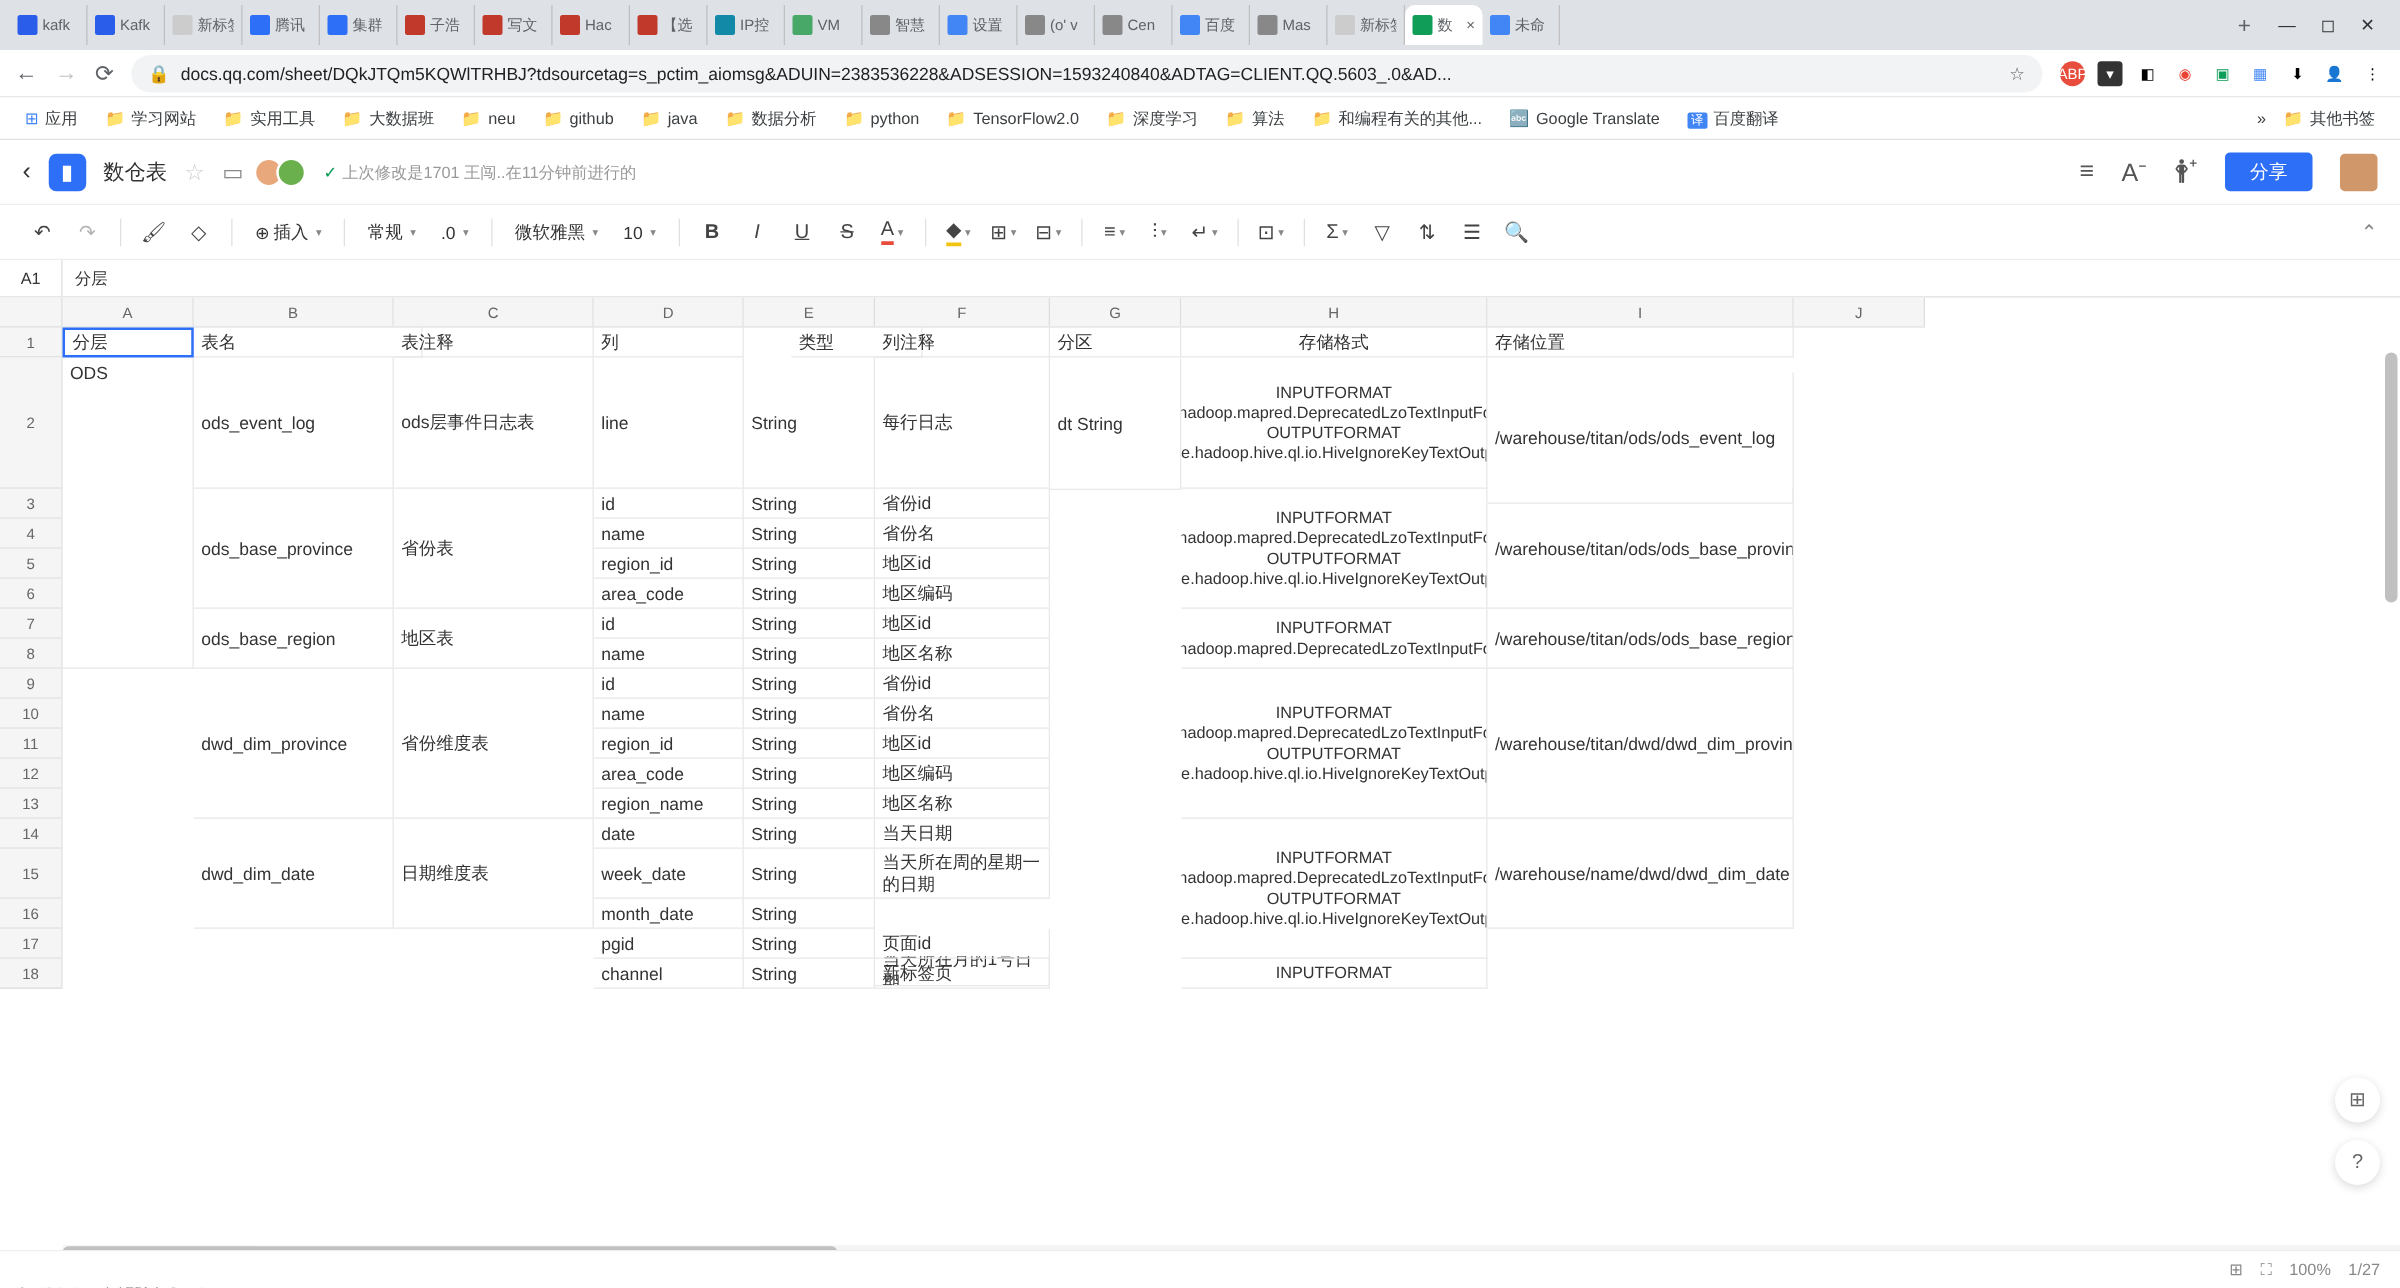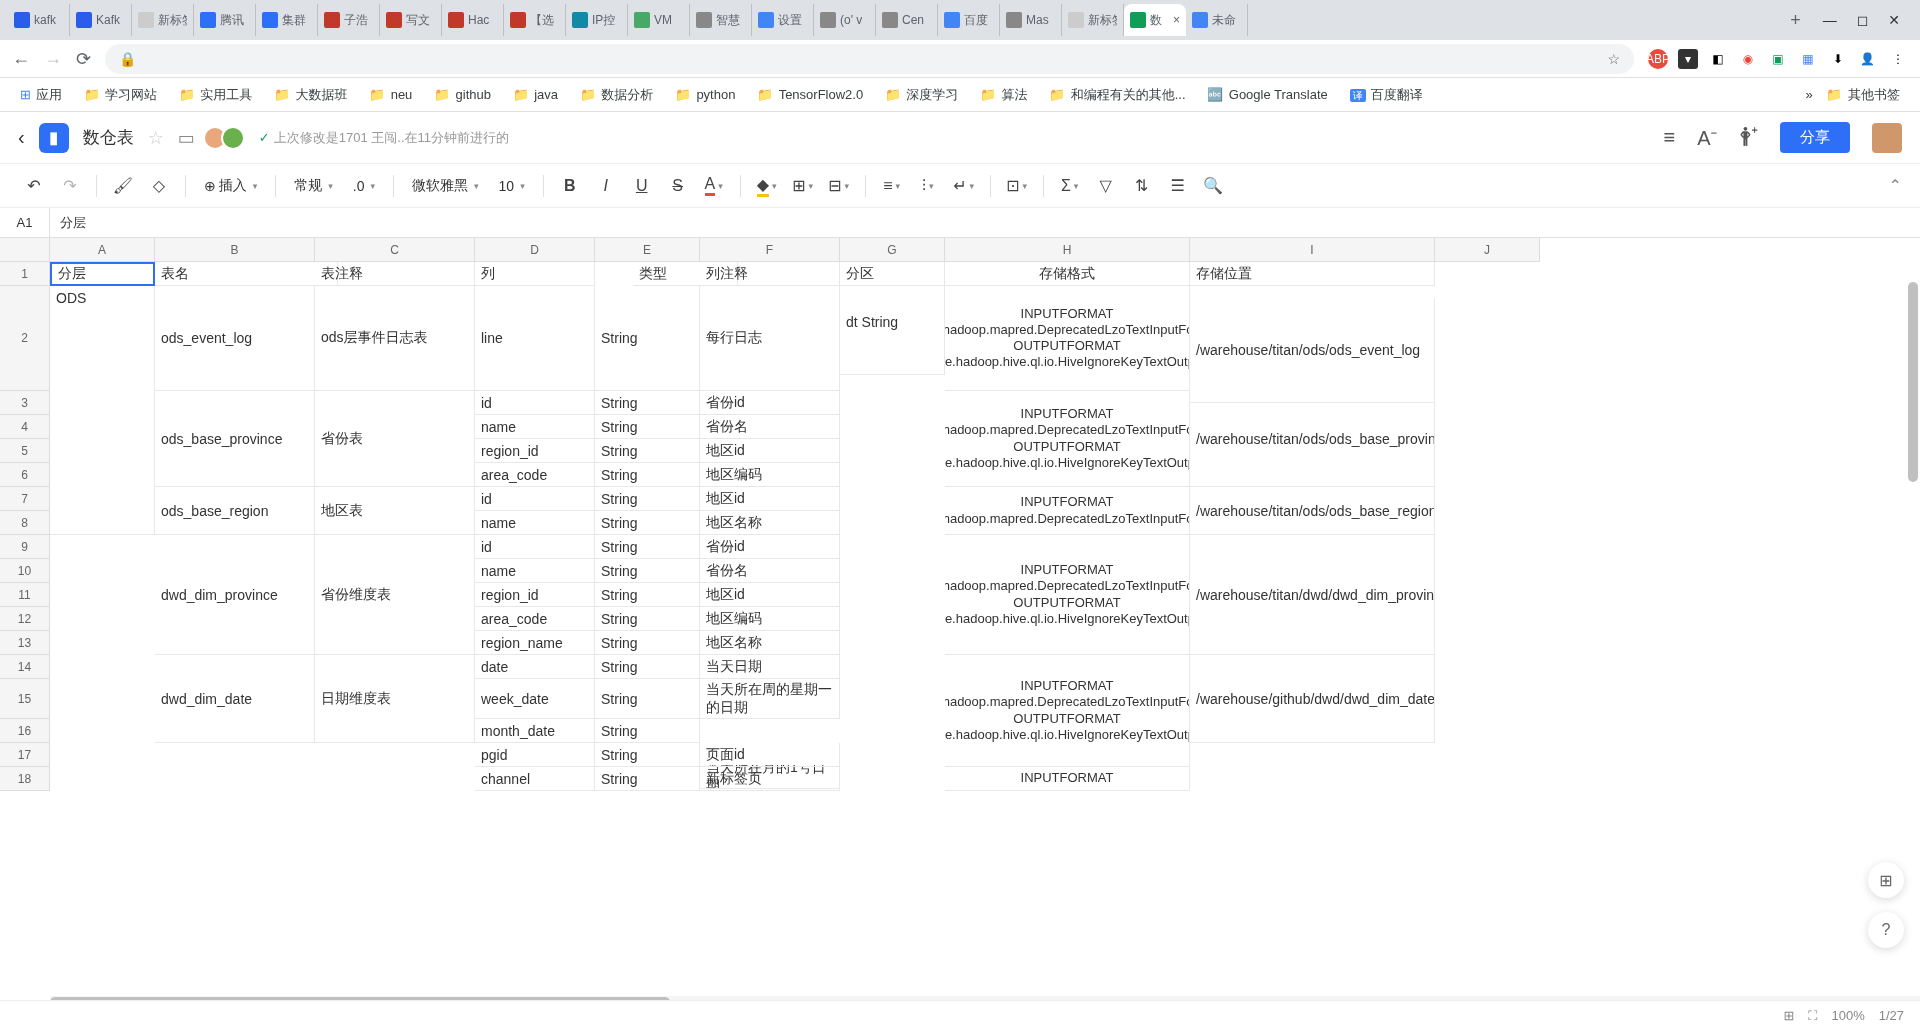--- a/index.html
+++ b/index.html
@@ -156,20 +156,21 @@
     <span>✕</span>
   </div>
 </div>
 
 <div class="addr-bar">
   <span class="nav-ico">←</span>
   <span class="nav-ico" style="opacity:.4">→</span>
   <span class="nav-ico">⟳</span>
   <div class="url-box">
     <span class="lock">🔒</span>
+    <span>docs.qq.com/sheet/DQkJTQm5KQWlTRHBJ?tdsourcetag=s_pctim_aiomsg&amp;ADUIN=2383536228&amp;ADSESSION=1593240840&amp;ADTAG=CLIENT.QQ.5603_.0&amp;AD...</span>
     <span style="margin-left:auto;color:#5f6368">☆</span>
   </div>
   <div class="ext-icons">
     <span style="background:#e74c3c;color:#fff;border-radius:50%">ABP</span>
     <span style="background:#333;color:#fff">▾</span>
     <span>◧</span>
     <span style="color:#ea4335">◉</span>
     <span style="color:#0f9d58">▣</span>
     <span style="color:#4285f4">▦</span>
     <span>⬇</span>
@@ -422,34 +423,34 @@
       <div class="gcell" style="left: 545px; top: 457px; width: 105px; height: 24px;">String</div>
       <div class="gcell" style="left: 650px; top: 457px; width: 140px; height: 24px; margin-top: 46px;">当天所在月的1号日期</div>
       <div class="gcell" style="left: 425px; top: 481px; width: 120px; height: 24px;">pgid</div>
       <div class="gcell" style="left: 545px; top: 481px; width: 105px; height: 24px;">String</div>
       <div class="gcell" style="left: 650px; top: 481px; width: 140px; height: 24px;">页面id</div>
       <div class="gcell" style="left: 425px; top: 505px; width: 120px; height: 24px;">channel</div>
       <div class="gcell" style="left: 545px; top: 505px; width: 105px; height: 24px;">String</div>
       <div class="gcell" style="left: 650px; top: 505px; width: 140px; height: 24px;">新标签页</div>
       <div class="gcell" style="left: 105px; top: 24px; width: 160px; height: 105px;">ods_event_log</div>
       <div class="gcell" style="left: 265px; top: 24px; width: 160px; height: 105px;">ods层事件日志表</div>
-      <div class="gcell" style="left: 790px; top: 8px; width: 105px; height: 105px;">dt String</div>
+      <div class="gcell" style="left: 790px; top: 25px; width: 105px; height: 105px;">dt String</div>
       <div class="gcell" style="left: 1140px; top: 36px; width: 245px; height: 105px;">/warehouse/titan/ods/ods_event_log</div>
       <div class="gcell" style="left: 105px; top: 129px; width: 160px; height: 96px;">ods_base_province</div>
       <div class="gcell" style="left: 265px; top: 129px; width: 160px; height: 96px;">省份表</div>
       <div class="gcell" style="left: 1140px; top: 129px; width: 245px; height: 96px;">/warehouse/titan/ods/ods_base_province</div>
       <div class="gcell" style="left: 105px; top: 225px; width: 160px; height: 48px;">ods_base_region</div>
       <div class="gcell" style="left: 265px; top: 225px; width: 160px; height: 48px;">地区表</div>
       <div class="gcell" style="left: 1140px; top: 225px; width: 245px; height: 48px;">/warehouse/titan/ods/ods_base_region</div>
       <div class="gcell" style="left: 105px; top: 273px; width: 160px; height: 120px;">dwd_dim_province</div>
       <div class="gcell" style="left: 265px; top: 273px; width: 160px; height: 120px; text-align: center;">省份维度表</div>
       <div class="gcell" style="left: 1140px; top: 273px; width: 245px; height: 120px;">/warehouse/titan/dwd/dwd_dim_province</div>
       <div class="gcell" style="left: 105px; top: 393px; width: 160px; height: 88px;">dwd_dim_date</div>
       <div class="gcell" style="left: 265px; top: 393px; width: 160px; height: 88px;">日期维度表</div>
-      <div class="gcell" style="left: 1140px; top: 393px; width: 245px; height: 88px;">/warehouse/github/dwd/dwd_dim_date</div>
+      <div class="gcell" style="left: 1140px; top: 393px; width: 245px; height: 88px;">/warehouse/name/dwd/dwd_dim_date</div>
       <div class="gcell center" style="left: 895px; top: 24px; width: 245px; height: 105px; white-space: normal; line-height: 1.25; font-size: 13px;">INPUTFORMAT 'com.hadoop.mapred.DeprecatedLzoTextInputFormat' OUTPUTFORMAT 'org.apache.hadoop.hive.ql.io.HiveIgnoreKeyTextOutputFormat'</div>
       <div class="gcell center" style="left: 895px; top: 129px; width: 245px; height: 96px; white-space: normal; line-height: 1.25; font-size: 13px;">INPUTFORMAT 'com.hadoop.mapred.DeprecatedLzoTextInputFormat' OUTPUTFORMAT 'org.apache.hadoop.hive.ql.io.HiveIgnoreKeyTextOutputFormat'</div>
       <div class="gcell center" style="left: 895px; top: 225px; width: 245px; height: 48px; white-space: normal; line-height: 1.25; font-size: 13px;">INPUTFORMAT 'com.hadoop.mapred.DeprecatedLzoTextInputFormat'</div>
       <div class="gcell center" style="left: 895px; top: 273px; width: 245px; height: 120px; white-space: normal; line-height: 1.25; font-size: 13px;">INPUTFORMAT 'com.hadoop.mapred.DeprecatedLzoTextInputFormat' OUTPUTFORMAT 'org.apache.hadoop.hive.ql.io.HiveIgnoreKeyTextOutputFormat'</div>
       <div class="gcell center" style="left: 895px; top: 393px; width: 245px; height: 112px; white-space: normal; line-height: 1.25; font-size: 13px;">INPUTFORMAT 'com.hadoop.mapred.DeprecatedLzoTextInputFormat' OUTPUTFORMAT 'org.apache.hadoop.hive.ql.io.HiveIgnoreKeyTextOutputFormat'</div>
       <div class="gcell center" style="left: 895px; top: 505px; width: 245px; height: 24px; white-space: normal; line-height: 1.25; font-size: 13px;">INPUTFORMAT</div>
     </div>
   <div class="vscroll"></div>
   <div class="hscroll-track">
       <div class="hscroll"></div>

